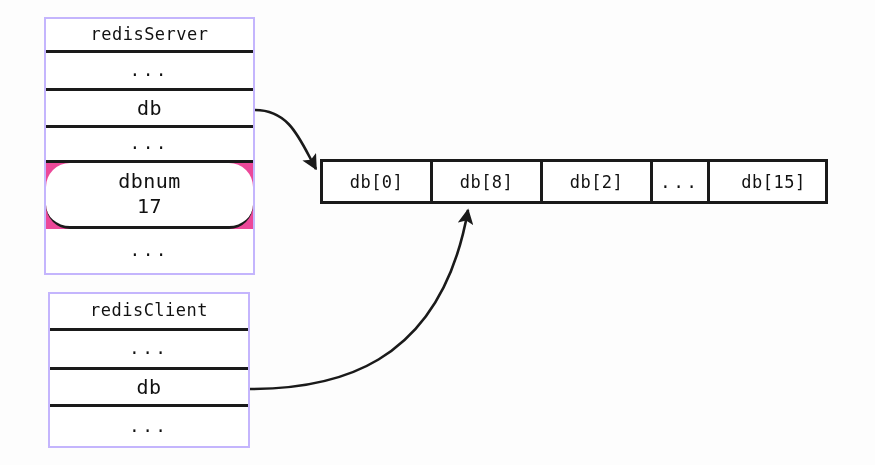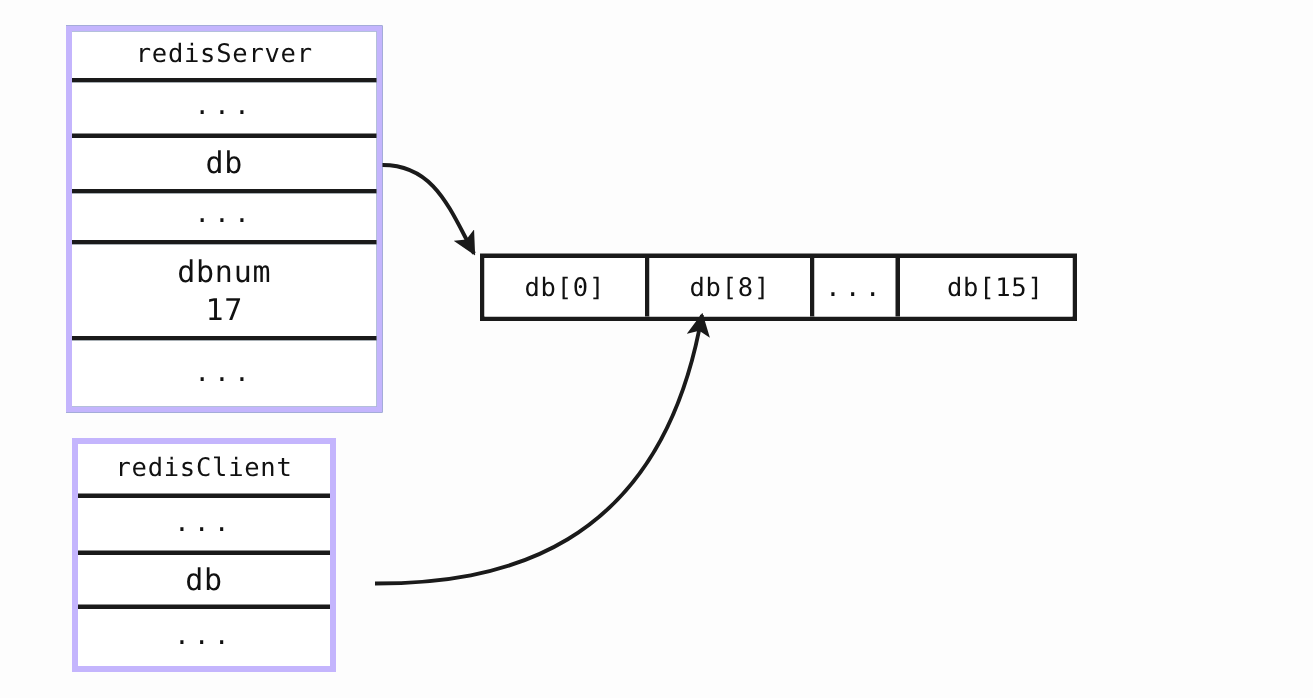--- a/index.html
+++ b/index.html
@@ -21,22 +21,22 @@
     left: 0;
     top: 0;
     width: 875px;
     height: 465px;
   }
 
   
   .struct-table {
     position: absolute;
     box-sizing: border-box;
-    border: 4px solid #c4b5fd;
-    background: #0c4a6e;
+    border: 2px solid #c4b5fd;
+    background: #ec4899;
     display: flex;
     flex-direction: column;
   }
   .struct-row {
     box-sizing: border-box;
     border-bottom: 3px solid #1a1a1a;
     display: flex;
     align-items: center;
     justify-content: center;
     text-align: center;
@@ -53,20 +53,21 @@
   .struct-row.title {
     font-size: 17px;
   }
   .struct-row.ellipsis {
     font-size: 17px;
     letter-spacing: 3px;
   }
   .struct-row.two-line {
     flex-direction: column;
     justify-content: center;
+    border-radius: 24px;
   }
   .struct-row .sub-line {
     display: block;
   }
 
   
   #redis-server-struct {
     left: 44px;
     top: 17px;
     width: 211px;
@@ -76,33 +77,33 @@
   #redis-server-struct .r1 { height: 38px; }
   #redis-server-struct .r2 { height: 38px; }
   #redis-server-struct .r3 { height: 35px; }
   #redis-server-struct .r4 { height: 67px; }
   #redis-server-struct .r5 { height: 45px; }
 
   
   #redis-client-struct {
     left: 48px;
     top: 292px;
-    width: 176px;
+    width: 202px;
     height: 156px;
   }
   #redis-client-struct .r0 { height: 38px; }
   #redis-client-struct .r1 { height: 40px; }
   #redis-client-struct .r2 { height: 38px; }
   #redis-client-struct .r3 { height: 40px; }
 
   
   #db-array {
     position: absolute;
     left: 320px;
-    top: 169px;
+    top: 159px;
     height: 45px;
     box-sizing: border-box;
     border: 3px solid #1a1a1a;
     background: #ffffff;
     display: flex;
     flex-direction: row;
   }
   .db-cell {
     box-sizing: border-box;
     border-right: 3px solid #1a1a1a;
@@ -152,20 +153,21 @@
   <div class="struct-table" id="redis-client-struct">
     <div class="struct-row title r0">redisClient</div>
     <div class="struct-row ellipsis r1">...</div>
     <div class="struct-row r2">db</div>
     <div class="struct-row ellipsis r3">...</div>
   </div>
 
   <div id="db-array">
     <div class="db-cell w-wide">db[0]</div>
     <div class="db-cell w-wide">db[8]</div>
+    <div class="db-cell w-wide">db[2]</div>
     <div class="db-cell w-dots">...</div>
     <div class="db-cell w-last">db[15]</div>
   </div>
 
   <svg id="arrow-layer" width="875" height="465" viewBox="0 0 875 465">
     <defs>
       <marker id="ah" viewBox="0 0 10 10" refX="9" refY="5" markerWidth="6" markerHeight="6" orient="auto-start-reverse">
         <path d="M 0 0 L 10 5 L 0 10 L 2.2 5 z" fill="#1a1a1a"></path>
       </marker>
     </defs>

